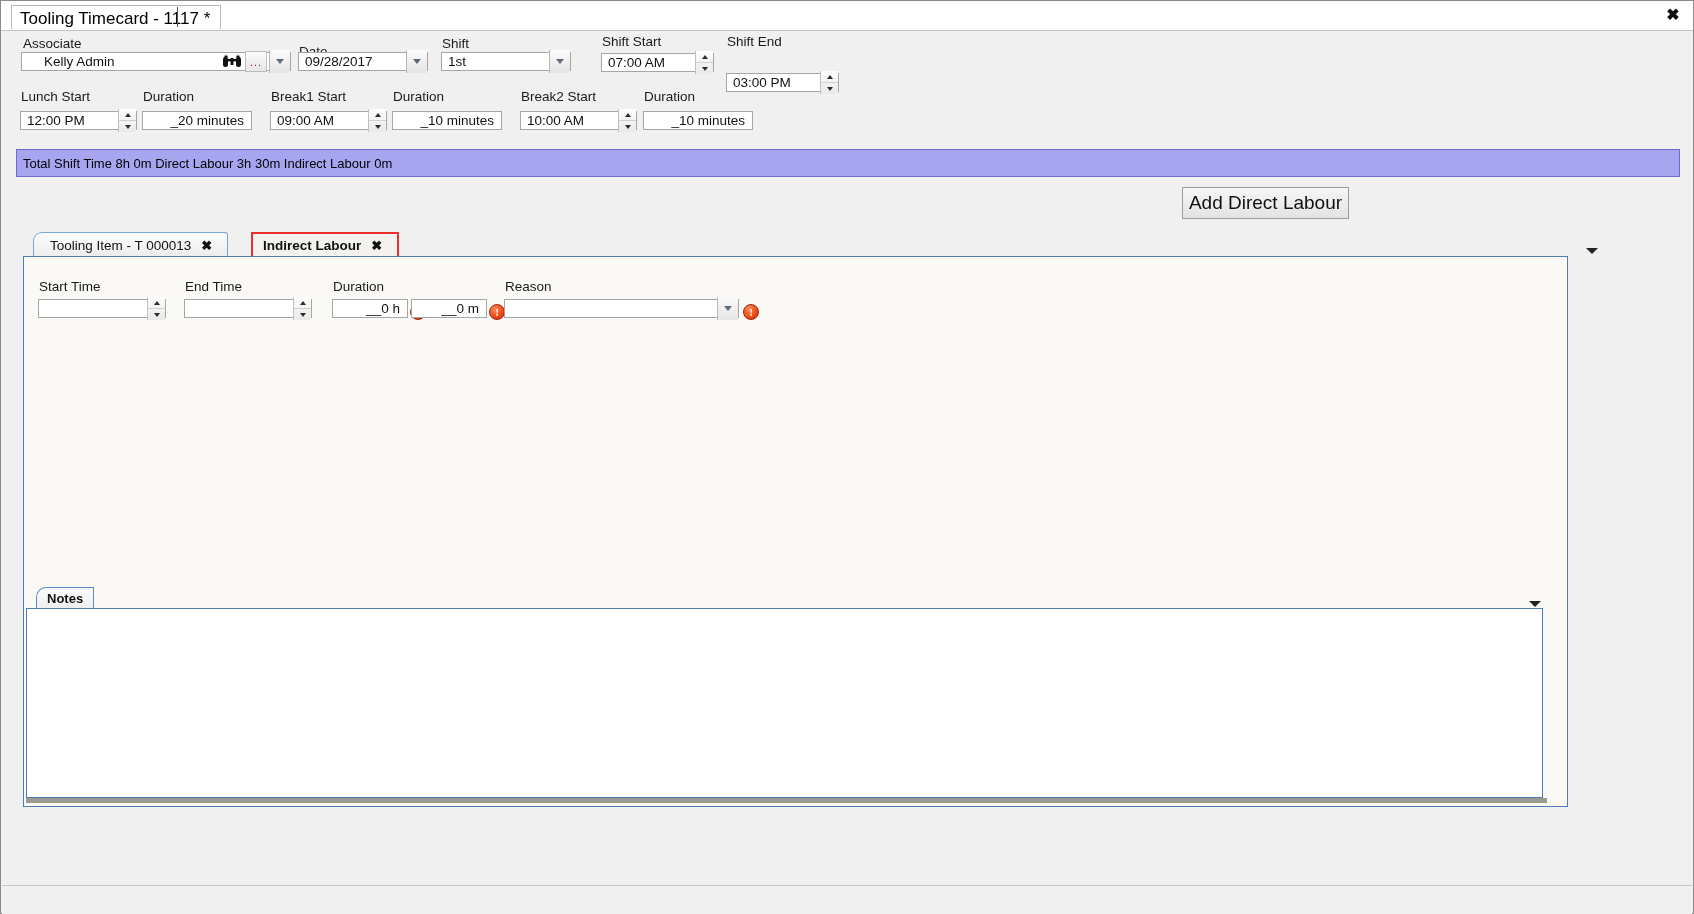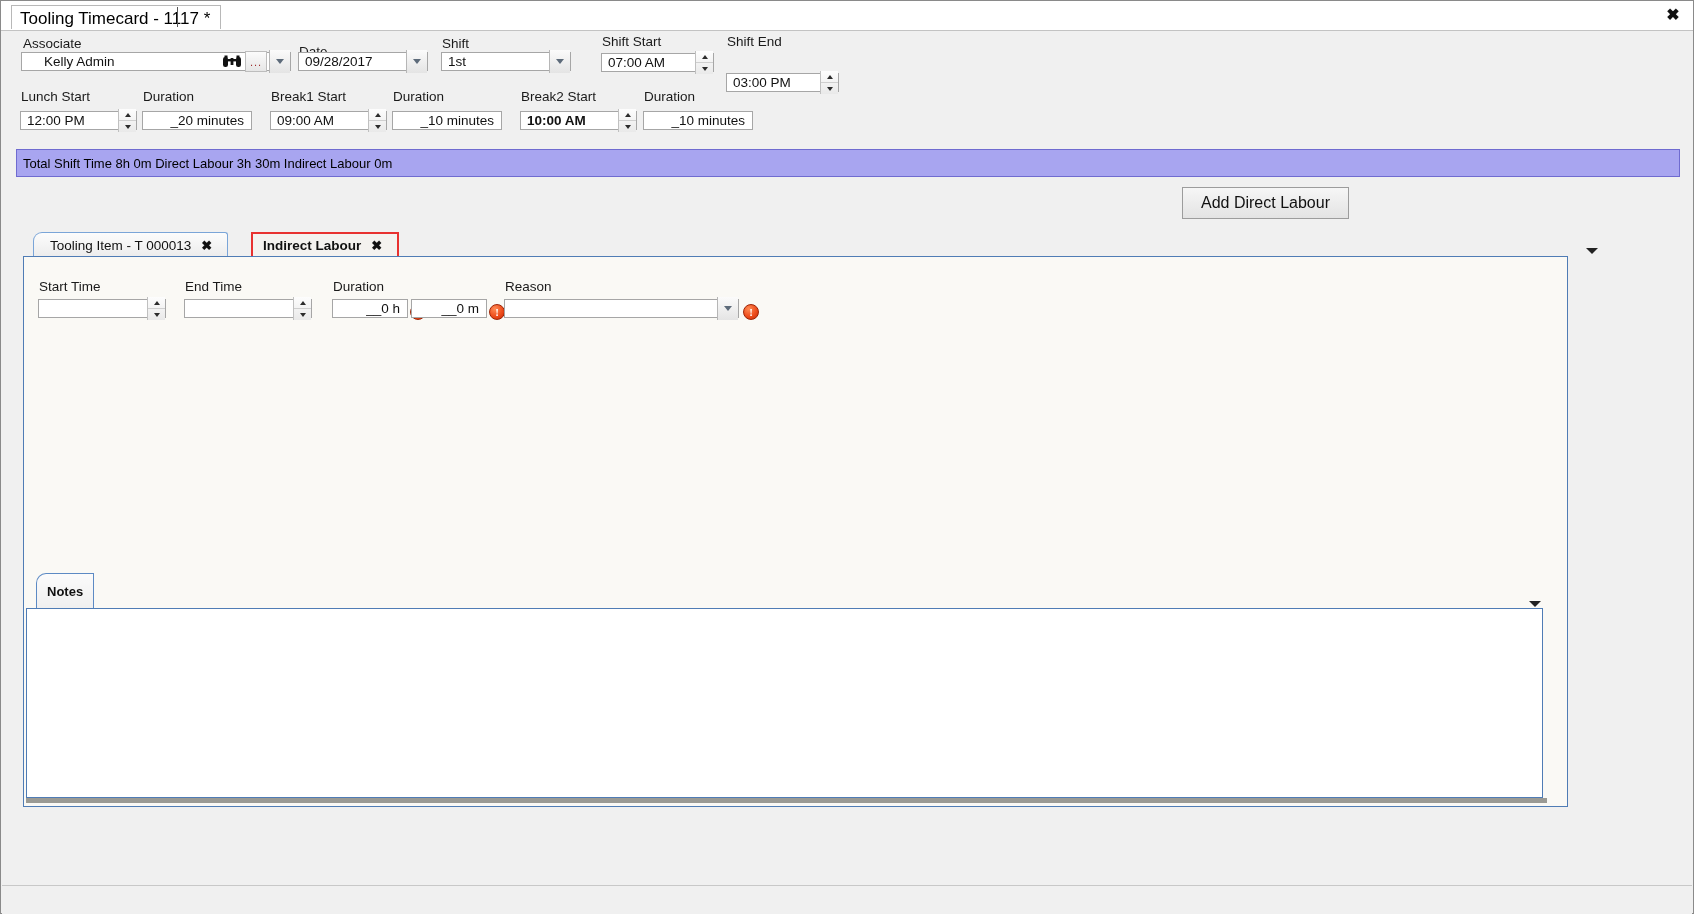--- a/index.html
+++ b/index.html
@@ -138,21 +138,21 @@
     display: flex; align-items: center;
     padding-left: 6px;
   }
 
   
   .btn {
     position: absolute; height: 32px;
     background: linear-gradient(#f6f6f6,#e3e3e3);
     border: 1px solid #9c9c9c;
     box-sizing: border-box;
-    font-size: 16px; color: #111;
+    font-size: 19px; color: #111;
     display: flex; align-items: center; justify-content: center;
     cursor: pointer;
   }
   .btn.focused {
     border: 2px solid #2a95e8;
     background: linear-gradient(#f2f2f2,#e0e0e0);
   }
   .btn.focused .inner {
     border: 1px dotted #555;
     width: calc(100% - 6px); height: calc(100% - 8px);
@@ -223,21 +223,21 @@
     cursor: pointer;
   }
 
   
   .notes-tabstrip {
     position: absolute; left: 25px; top: 586px;
     width: 1517px; height: 22px;
   }
   .notes-tab {
     position: absolute; left: 10px; bottom: 0;
-    height: 36px;
+    height: 22px;
     background: linear-gradient(#fbfbfb,#efefef);
     border: 1px solid #5c8ac4;
     border-bottom: none;
     box-sizing: border-box;
     padding: 0 10px;
     font-size: 13px; font-weight: bold; color: #111;
     display: flex; align-items: center;
     border-top-left-radius: 10px;
     cursor: pointer;
   }
@@ -374,21 +374,21 @@
     </span>
   </div>
 
   <div class="fld-label" style="left:392px; top:88px;">Duration</div>
   <div class="txtbox" style="left:391px; top:110px; width:110px;">
     <span class="val right">_10 minutes</span>
   </div>
 
   <div class="fld-label" style="left:520px; top:88px;">Break2 Start</div>
   <div class="txtbox" style="left:519px; top:110px; width:117px;">
-    <span class="val" style="flex:1;font-weight:bold;">10:00 AM</span>
+    <span class="val" style="flex:1;">10:00 AM</span>
     <span class="spin">
       <span class="half up">
           <i></i>
         </span>
       <span class="half dn">
           <i></i>
         </span>
     </span>
   </div>
 

